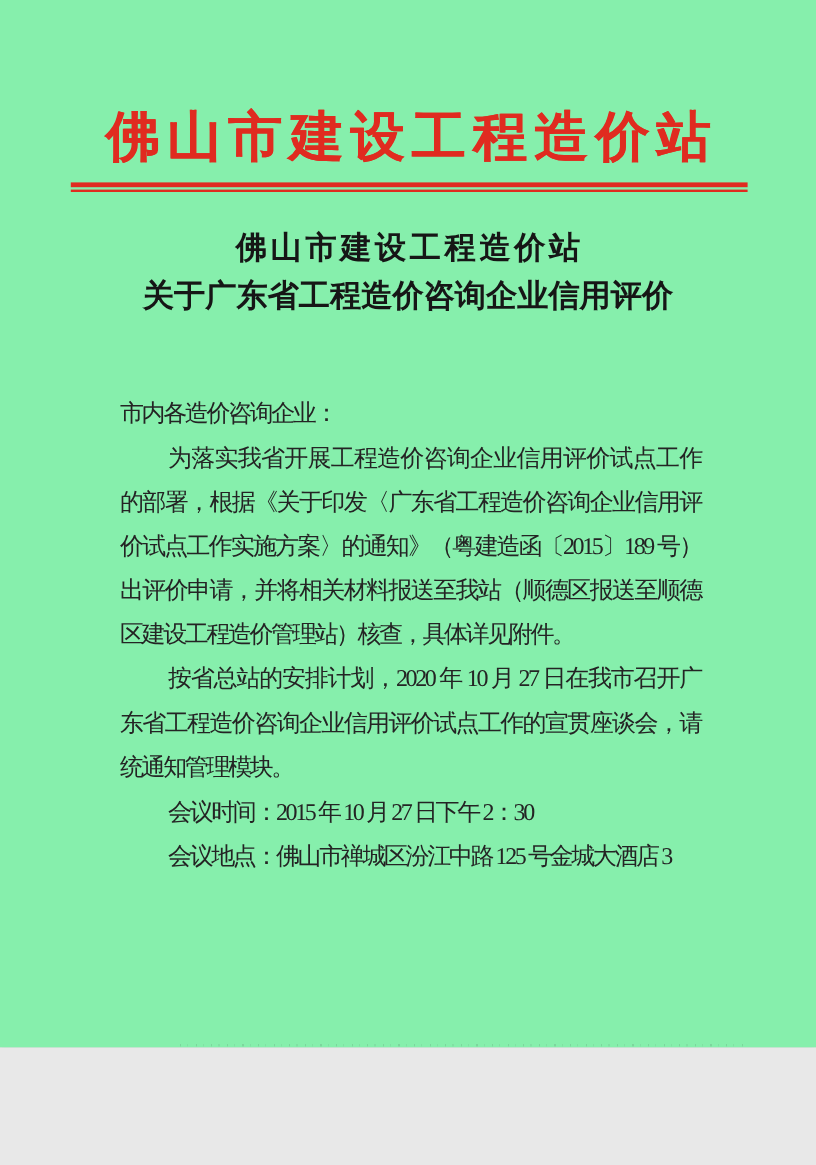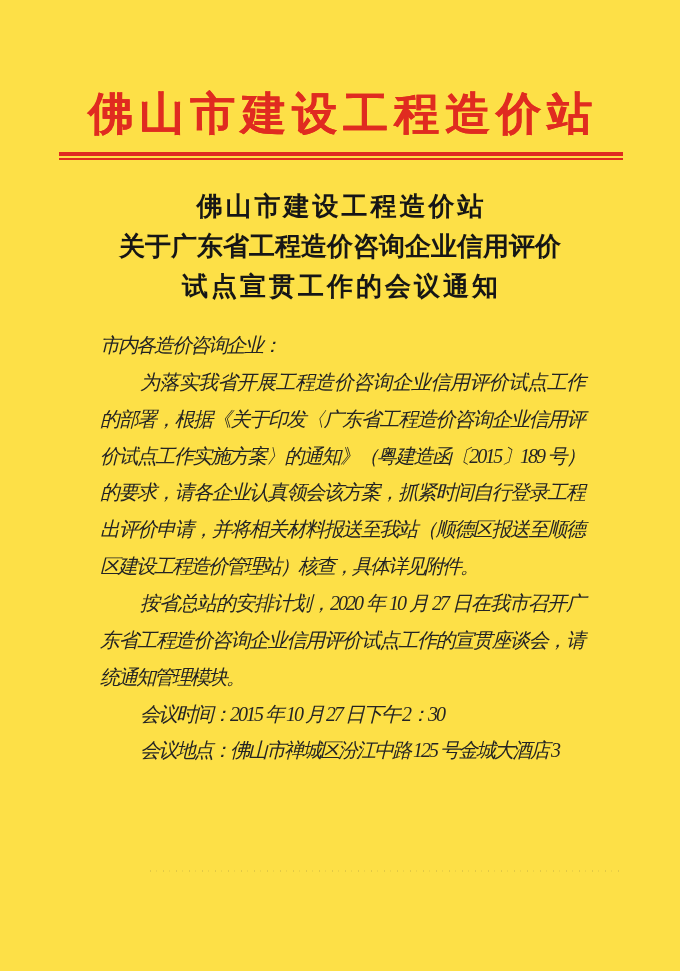--- a/index.html
+++ b/index.html
@@ -4,23 +4,23 @@
 <style>
   html, body {
     margin: 0;
     padding: 0;
     background: #e8e8e8;
     font-family: "Liberation Serif", "DejaVu Serif", serif;
   }
   .page {
     position: relative;
     width: 680px;
-    height: 971px;
+    height: 873px;
     margin: 0 auto;
-    background: #fde047;
+    background: #86efac;
     overflow: hidden;
     box-shadow: 0 0 6px rgba(0,0,0,0.15);
   }
   
   .letterhead {
     position: absolute;
     top: 87px;
     left: 0;
     width: 680px;
     line-height: 54px;
@@ -73,21 +73,20 @@
     width: 484px;
     color: #242424;
     font-size: 20px;
     letter-spacing: -2px;
     line-height: 36.86px;
   }
   .bodyline {
     height: 36.86px;
     white-space: nowrap;
     overflow: visible;
-    font-style: italic;
   }
   .bodyline.fill {
     white-space: normal;
     text-align: justify;
     text-align-last: justify;
     text-justify: inter-character;
   }
   .bodyline.indent {
     text-indent: 2em;
   }
@@ -110,29 +109,27 @@
 <div class="page">
 
   <div class="letterhead">佛山市建设工程造价站</div>
 
   <div class="rule-thick"></div>
   <div class="rule-thin"></div>
 
   <div class="doc-title">
     <div class="spread">佛山市建设工程造价站</div>
     <div>关于广东省工程造价咨询企业信用评价</div>
-    <div class="spread">试点宣贯工作的会议通知</div>
   </div>
 
   <div class="body-block">
     <div class="bodyline">市内各造价咨询企业：</div>
     <div class="bodyline indent fill">为落实我省开展工程造价咨询企业信用评价试点工作</div>
     <div class="bodyline fill">的部署，根据《关于印发〈广东省工程造价咨询企业信用评</div>
     <div class="bodyline fill">价试点工作实施方案〉的通知》（粤建造函〔2015〕189 号）</div>
-    <div class="bodyline fill">的要求，请各企业认真领会该方案，抓紧时间自行登录工程</div>
     <div class="bodyline fill">出评价申请，并将相关材料报送至我站（顺德区报送至顺德</div>
     <div class="bodyline">区建设工程造价管理站）核查，具体详见附件。</div>
     <div class="bodyline indent fill">按省总站的安排计划，2020 年 10 月 27 日在我市召开广</div>
     <div class="bodyline fill">东省工程造价咨询企业信用评价试点工作的宣贯座谈会，请</div>
     <div class="bodyline">统通知管理模块。</div>
     <div class="bodyline indent">会议时间：2015 年 10 月 27 日下午 2：30</div>
     <div class="bodyline indent">会议地点：佛山市禅城区汾江中路 125 号金城大酒店 3</div>
   </div>
 
   <div class="scan-noise"></div>

